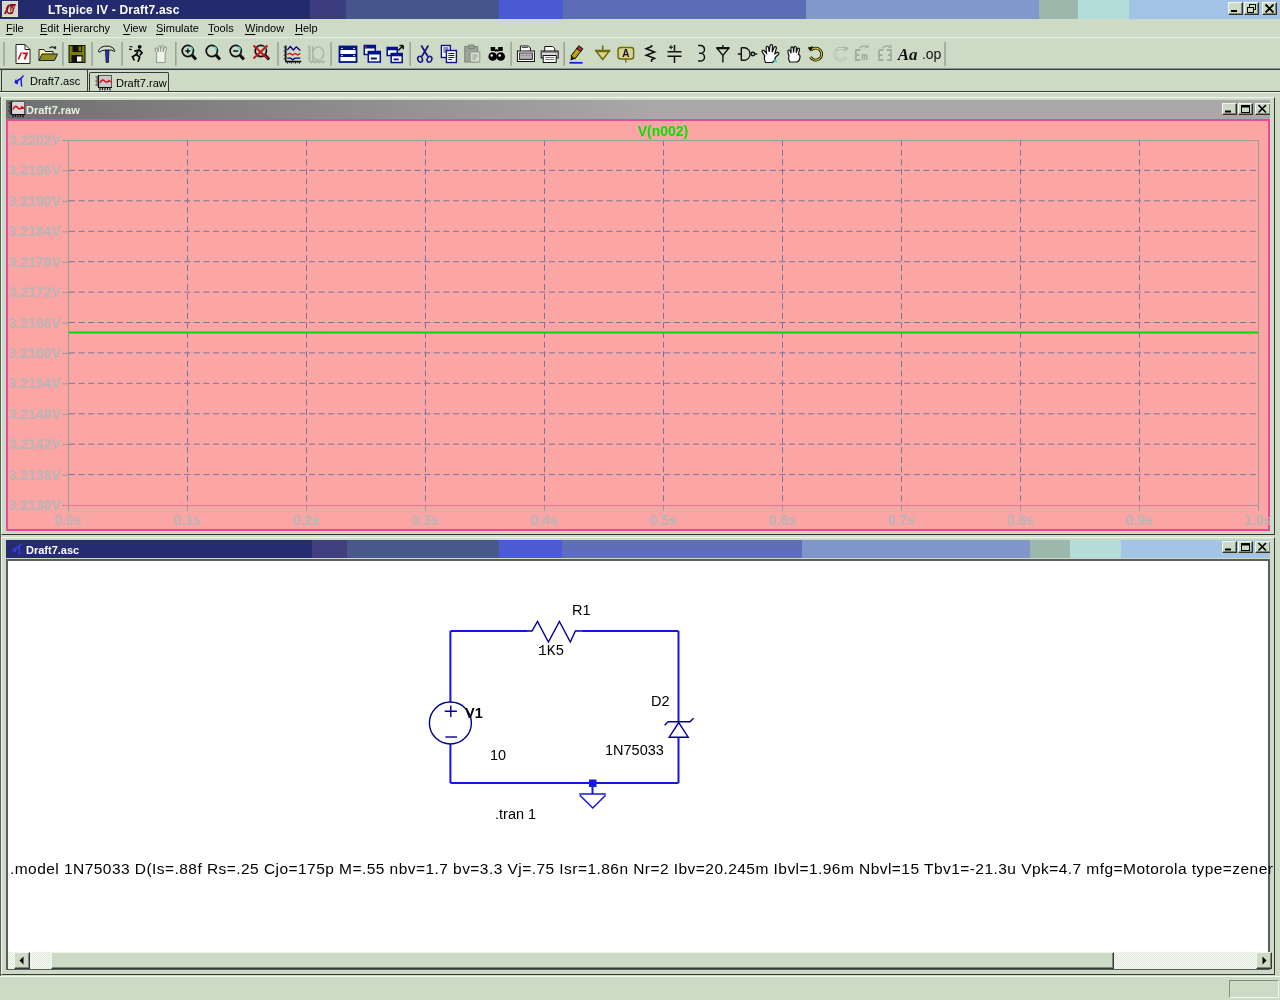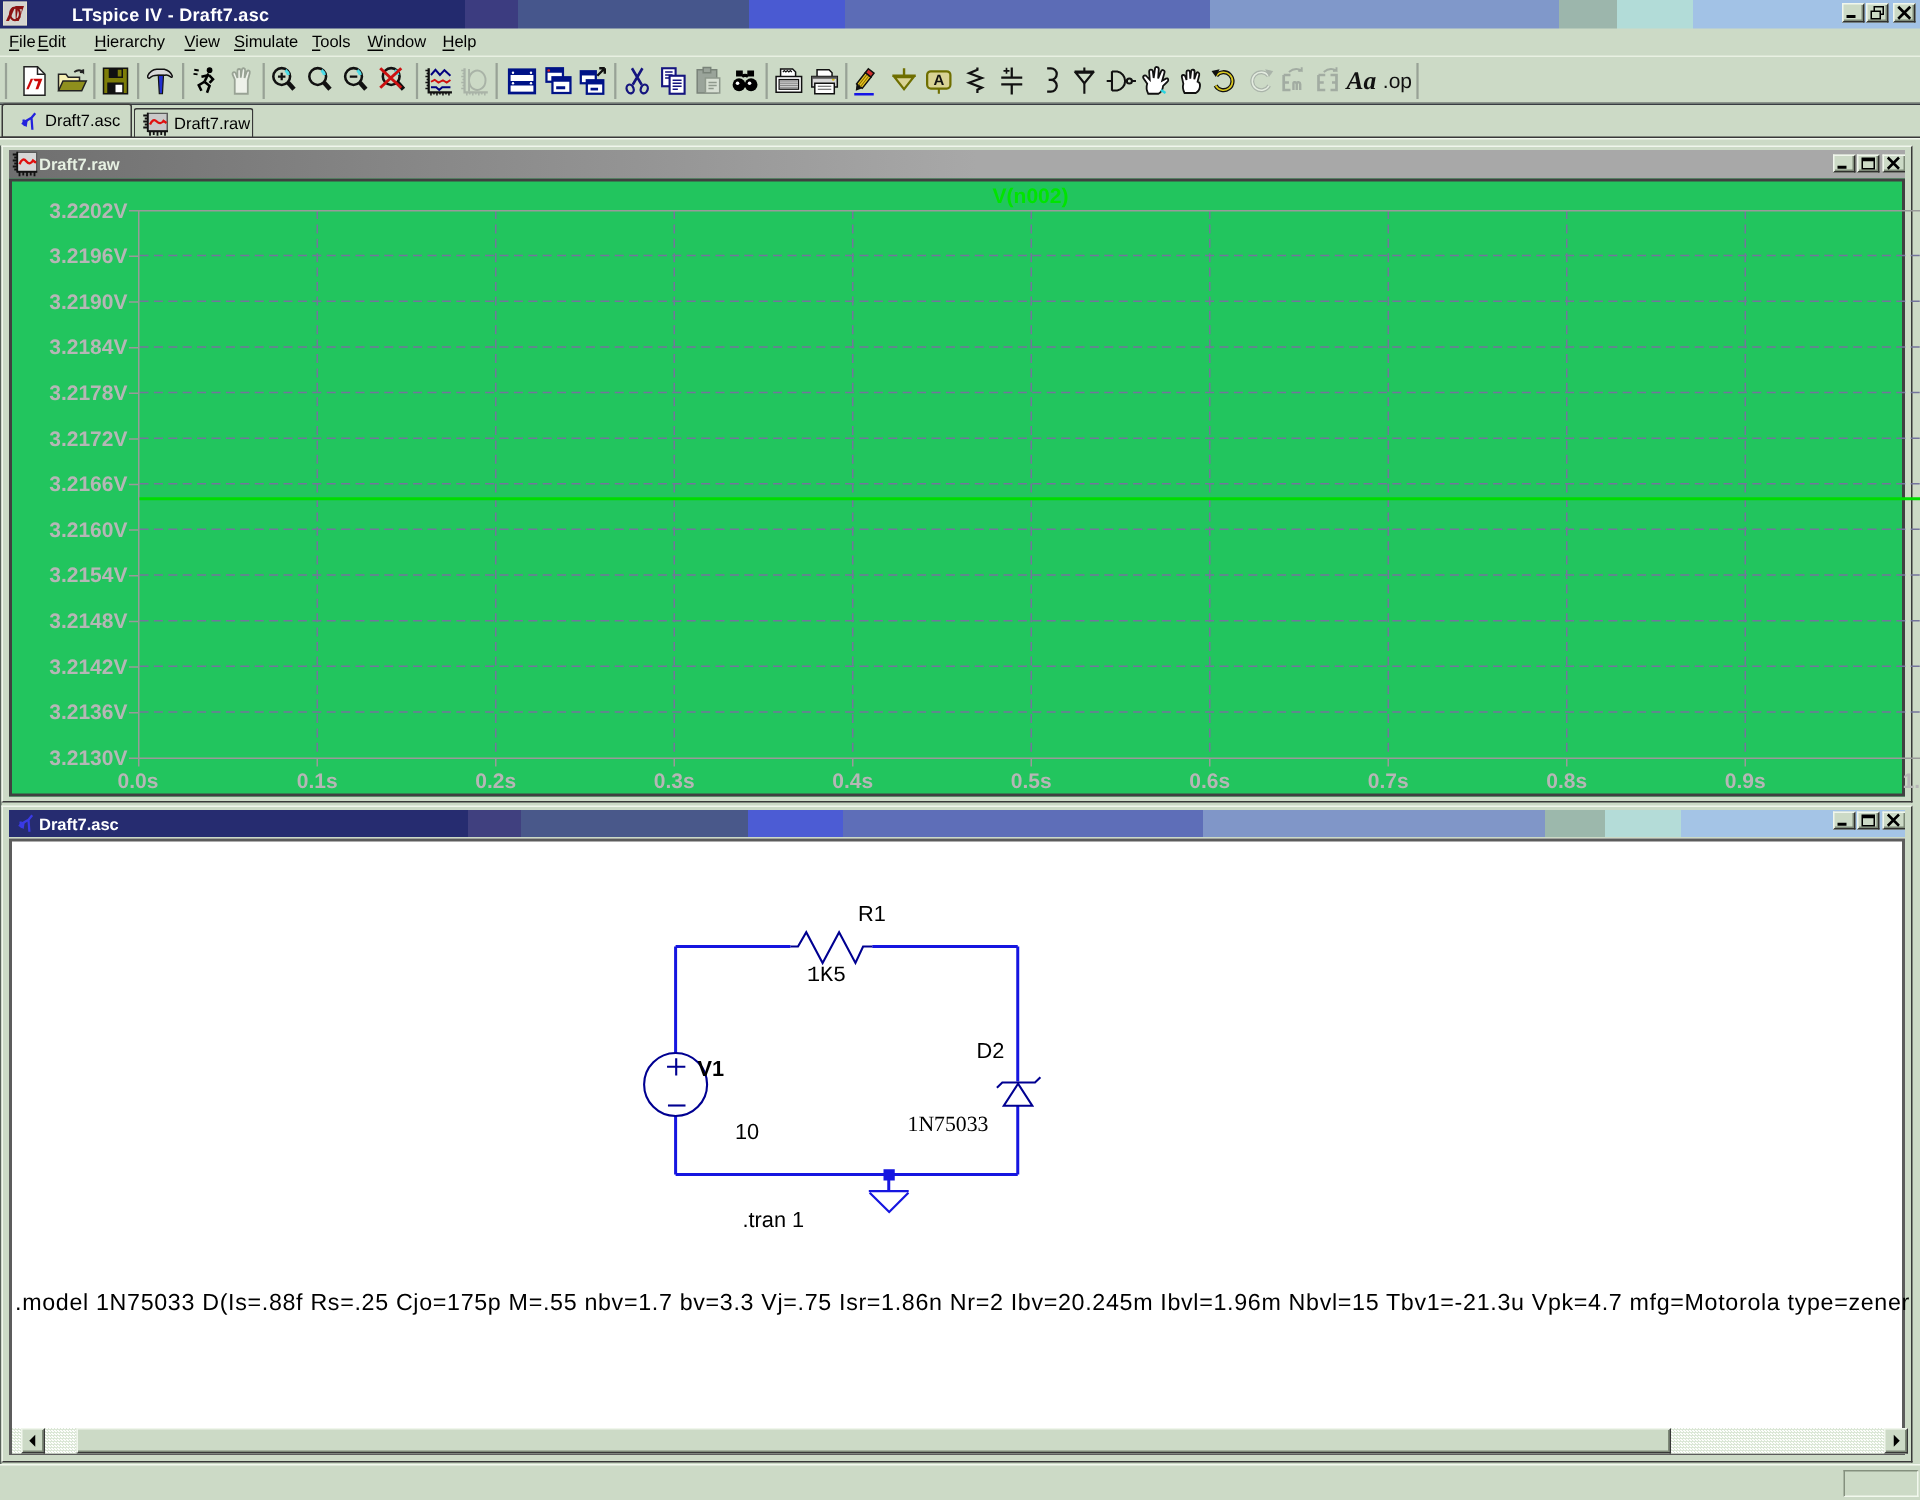--- a/index.html
+++ b/index.html
@@ -102,21 +102,21 @@
     </div>
     <div class="capbtn" style="left:1262px;top:2px">
       <svg width="13" height="11">
         <path d="M2.5 1.5 L10.5 9.5 M10.5 1.5 L2.5 9.5" stroke="#000" stroke-width="1.8"></path>
       </svg>
     </div>
   </div>
 
   <div class="abs" id="menubar">
     <span style="left:6px"><u>F</u>ile</span>
-    <span style="left:25px"><u>E</u>dit</span>
+    <span style="left:40px"><u>E</u>dit</span>
     <span style="left:63px"><u>H</u>ierarchy</span>
     <span style="left:123px"><u>V</u>iew</span>
     <span style="left:156px"><u>S</u>imulate</span>
     <span style="left:208px"><u>T</u>ools</span>
     <span style="left:245px"><u>W</u>indow</span>
     <span style="left:295px"><u>H</u>elp</span>
   </div>
 
   <div class="abs" id="toolbar">
     <svg width="1280" height="31" id="tbsvg">
@@ -412,22 +412,22 @@
           <rect x="2.5" y="1.5" width="8" height="7" fill="none" stroke="#000" stroke-width="1"></rect>
           <rect x="2.5" y="1.5" width="8" height="2" fill="#000"></rect>
         </svg>
       </div>
       <div class="wbtn" style="left:1249px;top:3px;width:16px;">
         <svg width="13" height="10">
           <path d="M2.5 1 L10 8.5 M10 1 L2.5 8.5" stroke="#000" stroke-width="1.7"></path>
         </svg>
       </div>
     </div>
-    <div class="abs" style="left:4px;right:4px;top:21px;bottom:3px;background:#22c55e;
-         border:2px solid #404040;padding-left:24px;">
+    <div class="abs" style="left:4px;right:4px;top:21px;bottom:3px;background:#fca5a5;
+         border:2px solid #ec4899;">
       <svg width="1262" height="406" id="plotsvg" font-family="Liberation Sans" font-size="14px" font-weight="bold">
         <g stroke="#74749c" stroke-dasharray="6 3.6" fill="none">
           <path d="M61 49.4 H1250 M61 79.8 H1250 M61 110.3 H1250 M61 140.7 H1250 M61 171.1 H1250 M61 201.5 H1250 M61 231.9 H1250 M61 262.3 H1250 M61 292.8 H1250 M61 323.2 H1250 M61 353.6 H1250"></path>
           <path d="M179.5 19 V384 M298.5 19 V384 M417.5 19 V384 M536.5 19 V384 M655.5 19 V384 M774.5 19 V384 M893.5 19 V384 M1012.5 19 V384 M1131.5 19 V384"></path>
         </g>
         <rect x="60.5" y="19.5" width="1190" height="365" fill="none" stroke="#9a9a9a"></rect>
         <g stroke="#9a9a9a">
           <path d="M54 19.5 H60 M54 49.9 H60 M54 80.3 H60 M54 110.8 H60 M54 141.2 H60 M54 171.6 H60 M54 202 H60 M54 232.4 H60 M54 262.8 H60 M54 293.3 H60 M54 323.7 H60 M54 354.1 H60 M54 384.5 H60"></path>
           <path d="M60.5 385 V390 M179.5 385 V390 M298.5 385 V390 M417.5 385 V390 M536.5 385 V390 M655.5 385 V390 M774.5 385 V390 M893.5 385 V390 M1012.5 385 V390 M1131.5 385 V390 M1250.5 385 V390"></path>
         </g>
@@ -516,21 +516,21 @@
         </g>
       </svg>
     </div>
   </div>
 
   <div class="sch" style="left:572px;top:602px;">R1</div>
   <div class="sch" style="left:538px;top:643px;font-family:Liberation Mono, monospace;">1K5</div>
   <div class="sch" style="left:465px;top:705px;font-weight:bold;">V1</div>
   <div class="sch" style="left:490px;top:747px;">10</div>
   <div class="sch" style="left:651px;top:693px;">D2</div>
-  <div class="sch" style="left:605px;top:742px;font-family:Liberation Serif, serif;">1N75033</div>
+  <div class="sch" style="left:605px;top:742px;">1N75033</div>
   <div class="sch" style="left:495px;top:806px;">.tran 1</div>
   <div class="sch" style="left:10px;top:860px;width:1263px;overflow:hidden;font-size:15.5px;letter-spacing:0.45px;">.model 1N75033 D(Is=.88f Rs=.25 Cjo=175p M=.55 nbv=1.7 bv=3.3 Vj=.75 Isr=1.86n Nr=2 Ibv=20.245m Ibvl=1.96m Nbvl=15 Tbv1=-21.3u Vpk=4.7 mfg=Motorola type=zener</div>
 
   <div class="abs" id="hscroll">
     <div class="sbtn" style="left:6px">
       <svg width="14" height="15">
         <path d="M8.5 3.5 L4.5 7.5 L8.5 11.5 Z" fill="#000"></path>
       </svg>
     </div>
     <div id="sthumb"></div>

